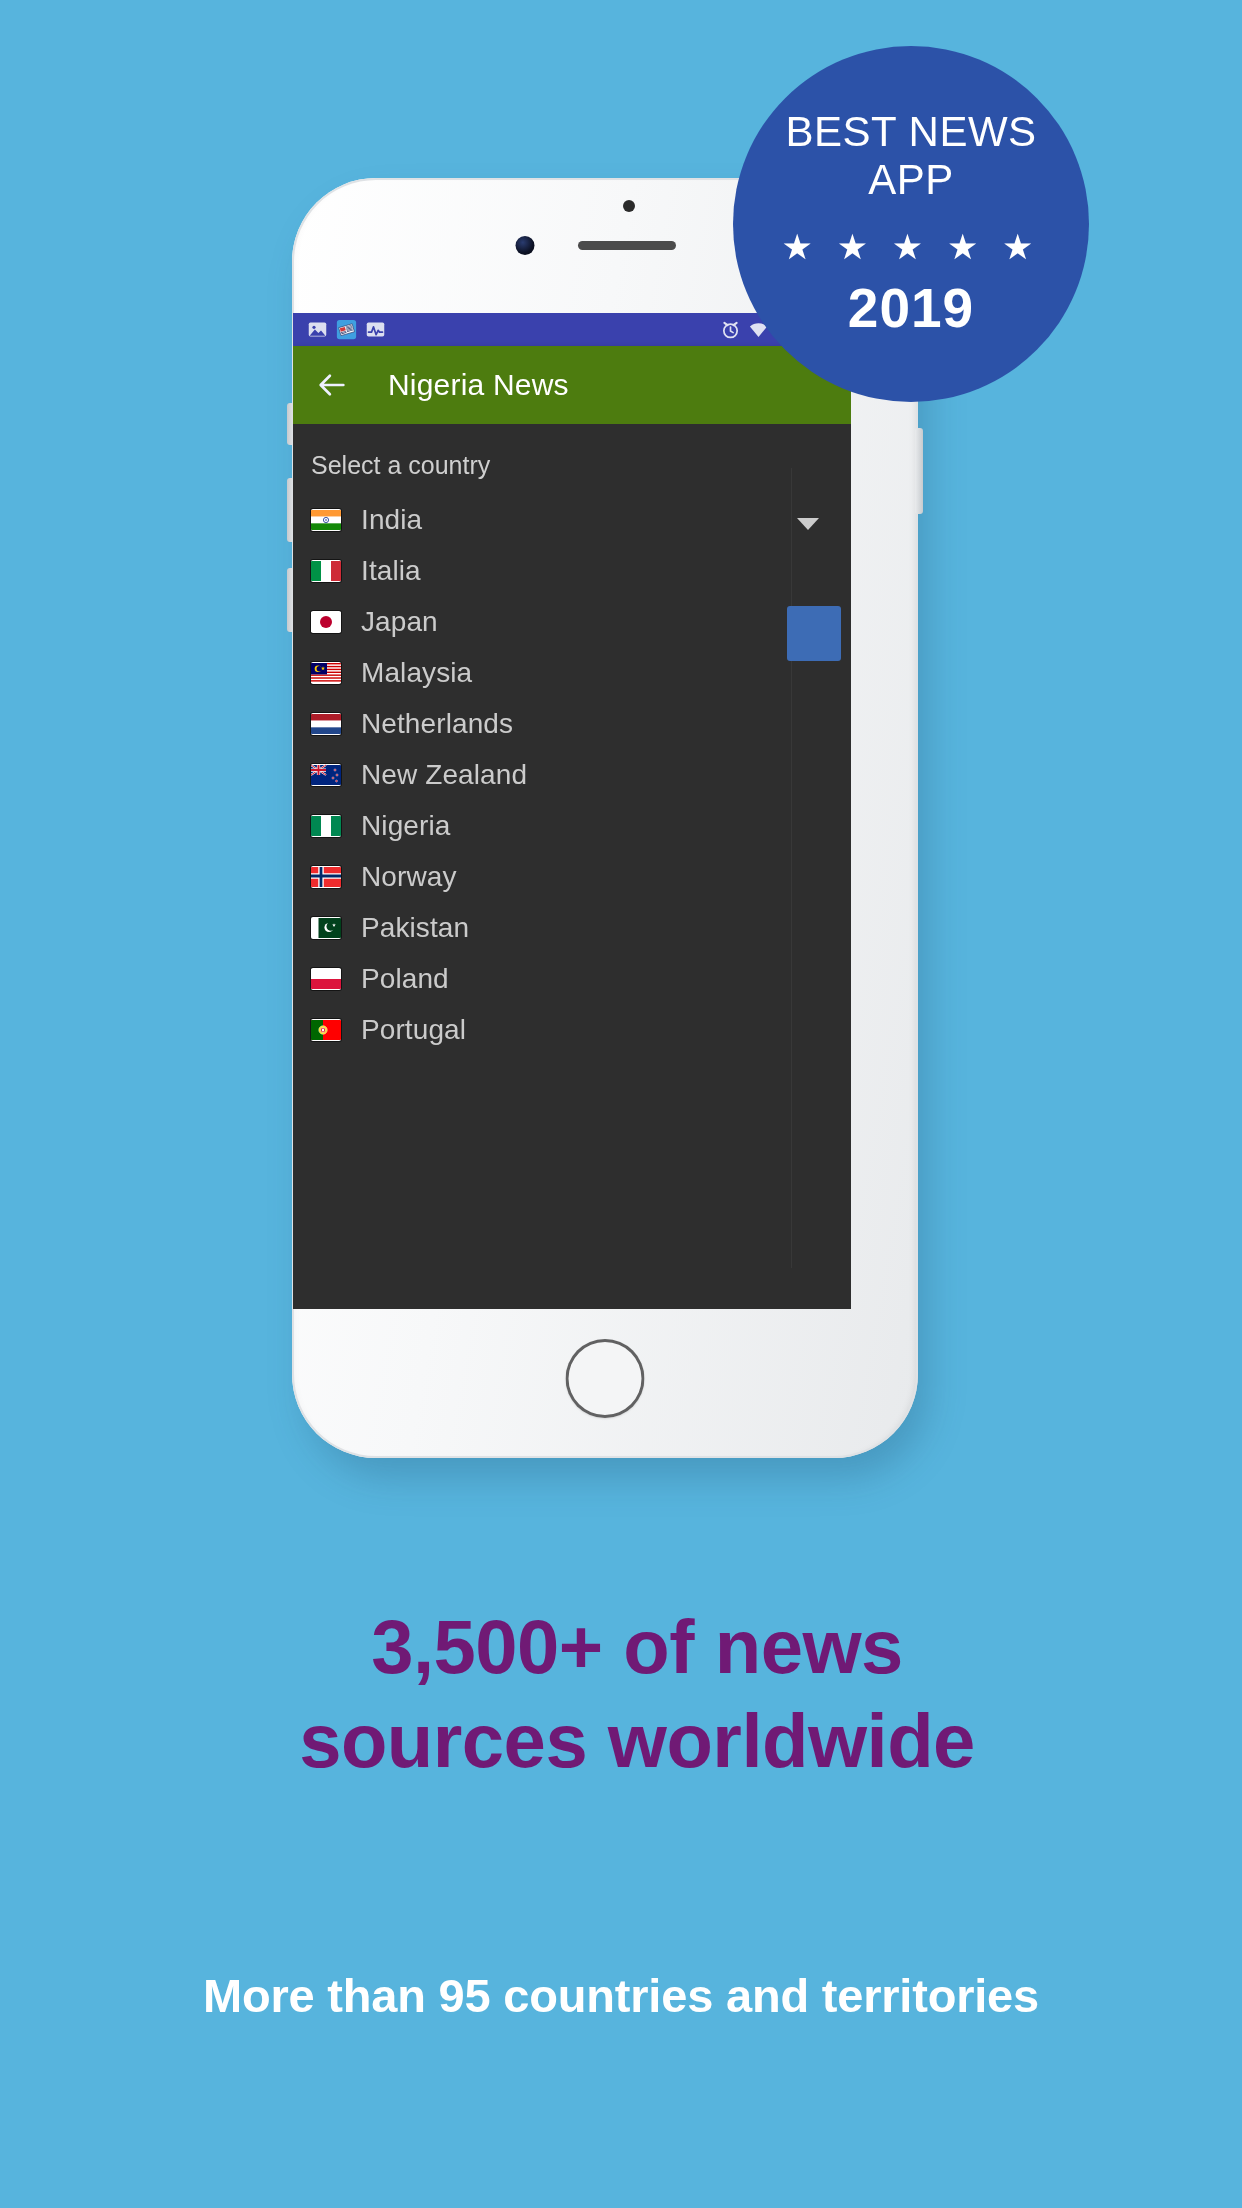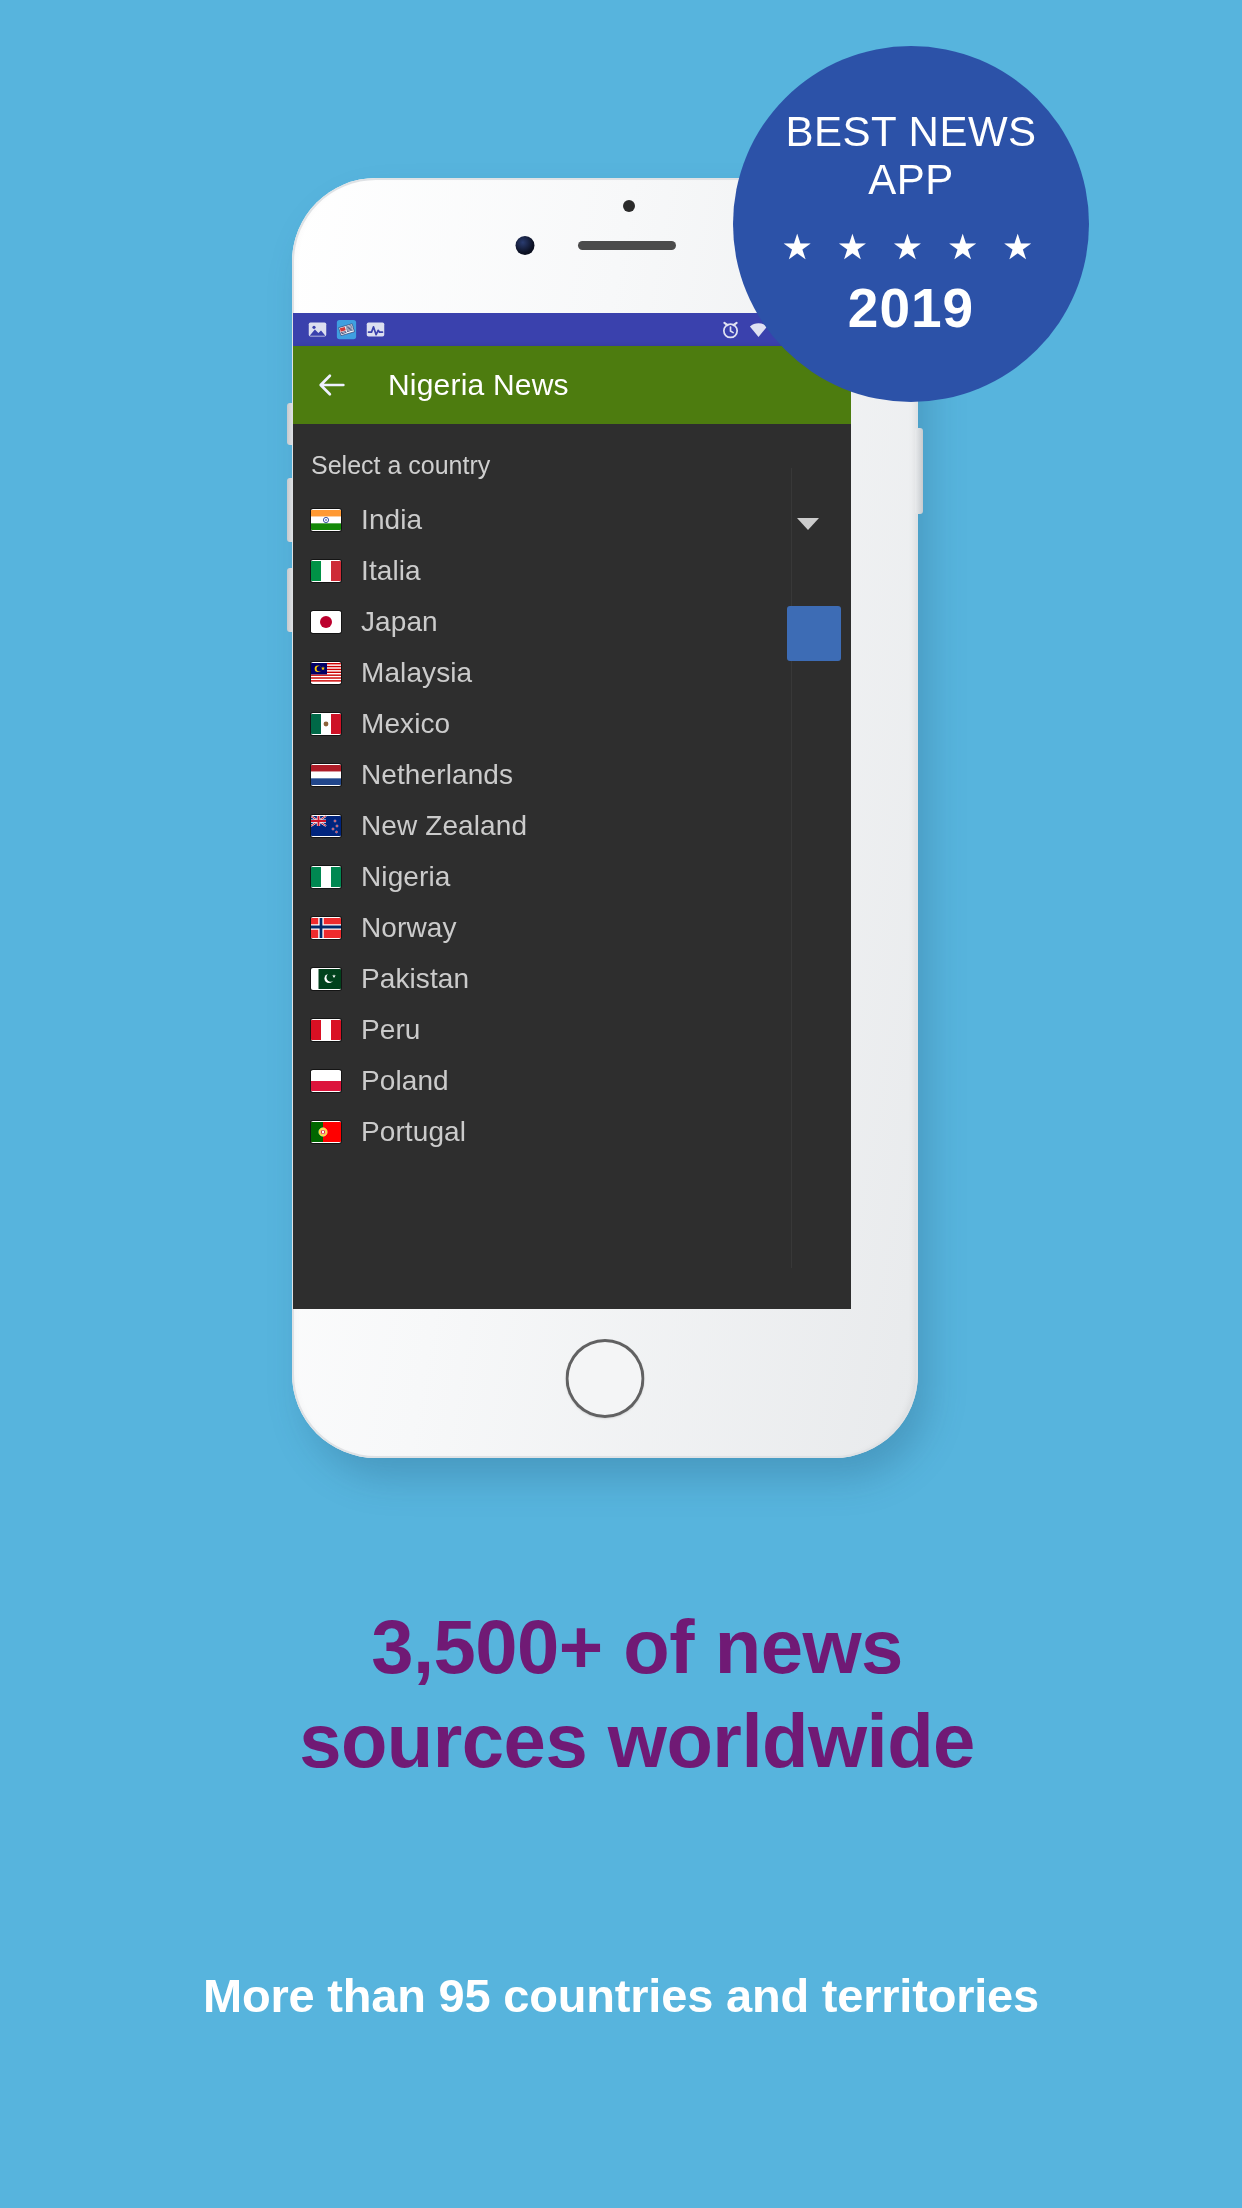--- a/index.html
+++ b/index.html
@@ -411,31 +411,20 @@
                   <circle cx="7" cy="5.7" r="3.3" fill="#ffcc00"></circle>
                   <circle cx="8.3" cy="5.7" r="2.7" fill="#010066"></circle>
                   <path d="M12 3.3l0.5 1.5 1.5 0-1.2 1 0.5 1.5-1.3-0.95-1.3 0.95 0.5-1.5-1.2-1 1.5 0z" fill="#ffcc00"></path>
                 </svg>
               </span>
               <span class="country-name">Malaysia</span>
             </div>
             <div class="country-row">
               <span class="flag">
                 <svg viewBox="0 0 30 20">
-                  <rect width="10" height="20" fill="#006847"></rect>
-                  <rect x="10" width="10" height="20" fill="#fff"></rect>
-                  <rect x="20" width="10" height="20" fill="#ce1126"></rect>
-                  <circle cx="15" cy="10" r="2.4" fill="#8c6239"></circle>
-                </svg>
-              </span>
-              <span class="country-name">Mexico</span>
-            </div>
-            <div class="country-row">
-              <span class="flag">
-                <svg viewBox="0 0 30 20">
                   <rect width="30" height="6.67" fill="#ae1c28"></rect>
                   <rect y="6.67" width="30" height="6.67" fill="#fff"></rect>
                   <rect y="13.33" width="30" height="6.67" fill="#21468b"></rect>
                 </svg>
               </span>
               <span class="country-name">Netherlands</span>
             </div>
             <div class="country-row">
               <span class="flag">
                 <svg viewBox="0 0 30 20">
@@ -487,30 +476,20 @@
                   <circle cx="18" cy="9.5" r="4.6" fill="#fff"></circle>
                   <circle cx="19.8" cy="8.4" r="4.3" fill="#01411c"></circle>
                   <path d="M23 5.2l0.45 1.35h1.4l-1.12 0.9 0.45 1.35-1.18-0.86-1.18 0.86 0.45-1.35-1.12-0.9h1.4z" fill="#fff"></path>
                 </svg>
               </span>
               <span class="country-name">Pakistan</span>
             </div>
             <div class="country-row">
               <span class="flag">
                 <svg viewBox="0 0 30 20">
-                  <rect width="10" height="20" fill="#d91023"></rect>
-                  <rect x="10" width="10" height="20" fill="#fff"></rect>
-                  <rect x="20" width="10" height="20" fill="#d91023"></rect>
-                </svg>
-              </span>
-              <span class="country-name">Peru</span>
-            </div>
-            <div class="country-row">
-              <span class="flag">
-                <svg viewBox="0 0 30 20">
                   <rect width="30" height="10" fill="#fff"></rect>
                   <rect y="10" width="30" height="10" fill="#dc143c"></rect>
                 </svg>
               </span>
               <span class="country-name">Poland</span>
             </div>
             <div class="country-row">
               <span class="flag">
                 <svg viewBox="0 0 30 20">
                   <rect width="30" height="20" fill="#ff0000"></rect>

